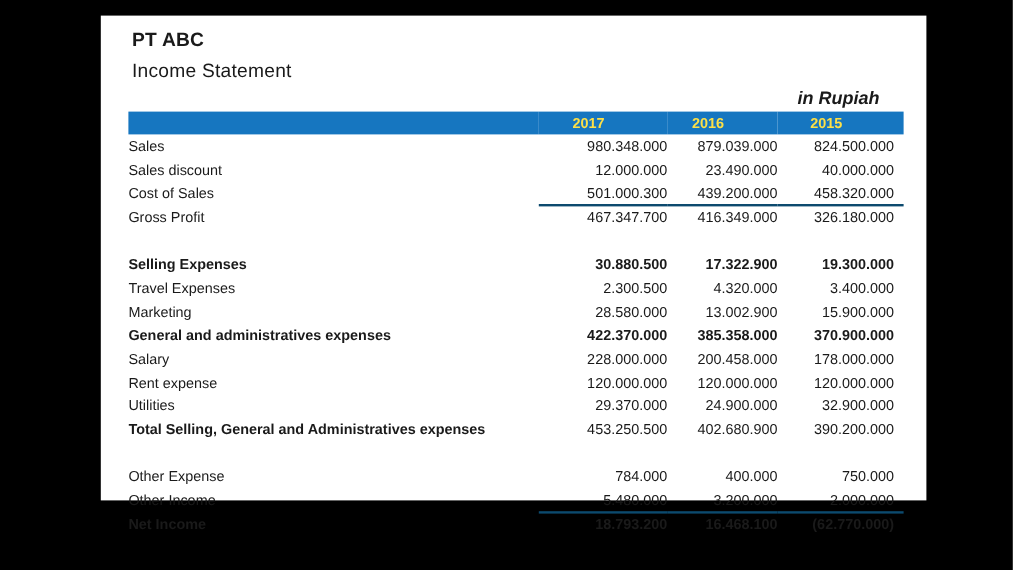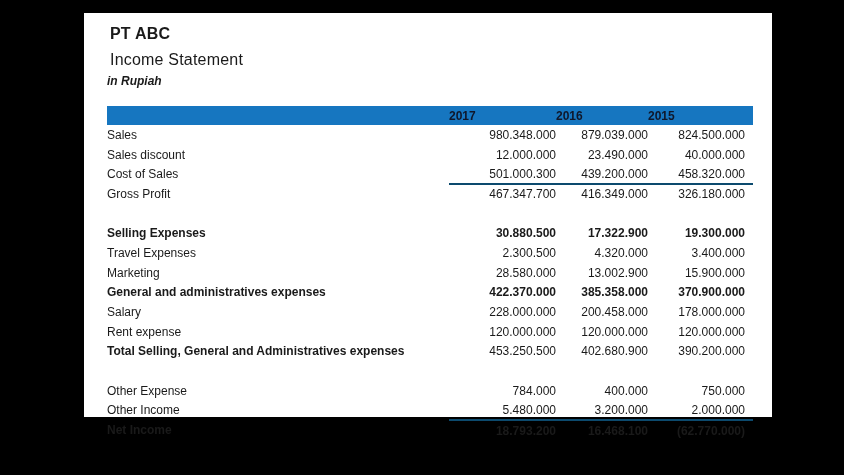--- a/index.html
+++ b/index.html
@@ -9,33 +9,33 @@
     position:absolute; left:84px; top:13px; width:688px; height:404px;
     background:#fff; color:#1a1a1a;
   }
   .company {
     font-size:16px; font-weight:700; margin:12px 0 0 26px; letter-spacing:0.2px;
   }
   .doc-title {
     font-size:16px; font-weight:400; margin:8px 0 0 26px; letter-spacing:0.2px;
   }
   .rupiah-row {
-    width:646px; margin:5px 0 18px 23px; text-align:left; padding-right:20px;
-    font-size:12px; font-weight:700; font-style:italic;
+    width:646px; margin:5px 0 2px 23px; text-align:right; padding-right:20px;
+    font-size:15px; font-weight:700; font-style:italic;
   }
   table.stmt {
     border-collapse:collapse; table-layout:fixed; width:646px; margin-left:23px;
     font-size:12px;
   }
   table.stmt col.c-label { width:342px; }
   table.stmt col.c-y1 { width:107px; }
   table.stmt col.c-y2 { width:92px; }
   table.stmt col.c-y3 { width:105px; }
   tr.head-bar td {
-    height:19px; color:#0f172a; font-weight:700; text-align:left; padding-right:24px;
+    height:19px; color:#fde047; font-weight:700; text-align:center; padding-right:24px;
     font-size:12px;
   }
   td { height:19.7px; vertical-align:middle; white-space:nowrap; }
   td.label { text-align:left; padding-right:4px; overflow:hidden; }
   td.num { text-align:right; font-variant-numeric:tabular-nums; }
   td.num:last-child { padding-right:8px; }
   tr.rule td.num { border-bottom:2px solid #0c4a6e; }
   tr.spacer td { height:19.7px; }
   .b { font-weight:700;margin-left:48px; }
 </style>
@@ -120,20 +120,26 @@
           <td class="num">200.458.000</td>
           <td class="num">178.000.000</td>
         </tr>
         <tr>
           <td class="label">Rent expense</td>
           <td class="num">120.000.000</td>
           <td class="num">120.000.000</td>
           <td class="num">120.000.000</td>
         </tr>
         <tr>
+          <td class="label">Utilities</td>
+          <td class="num">29.370.000</td>
+          <td class="num">24.900.000</td>
+          <td class="num">32.900.000</td>
+        </tr>
+        <tr>
           <td class="label b">Total Selling, General and Administratives expenses</td>
           <td class="num">453.250.500</td>
           <td class="num">402.680.900</td>
           <td class="num">390.200.000</td>
         </tr>
         <tr class="spacer">
           <td colspan="4"></td>
         </tr>
         <tr>
           <td class="label">Other Expense</td>

